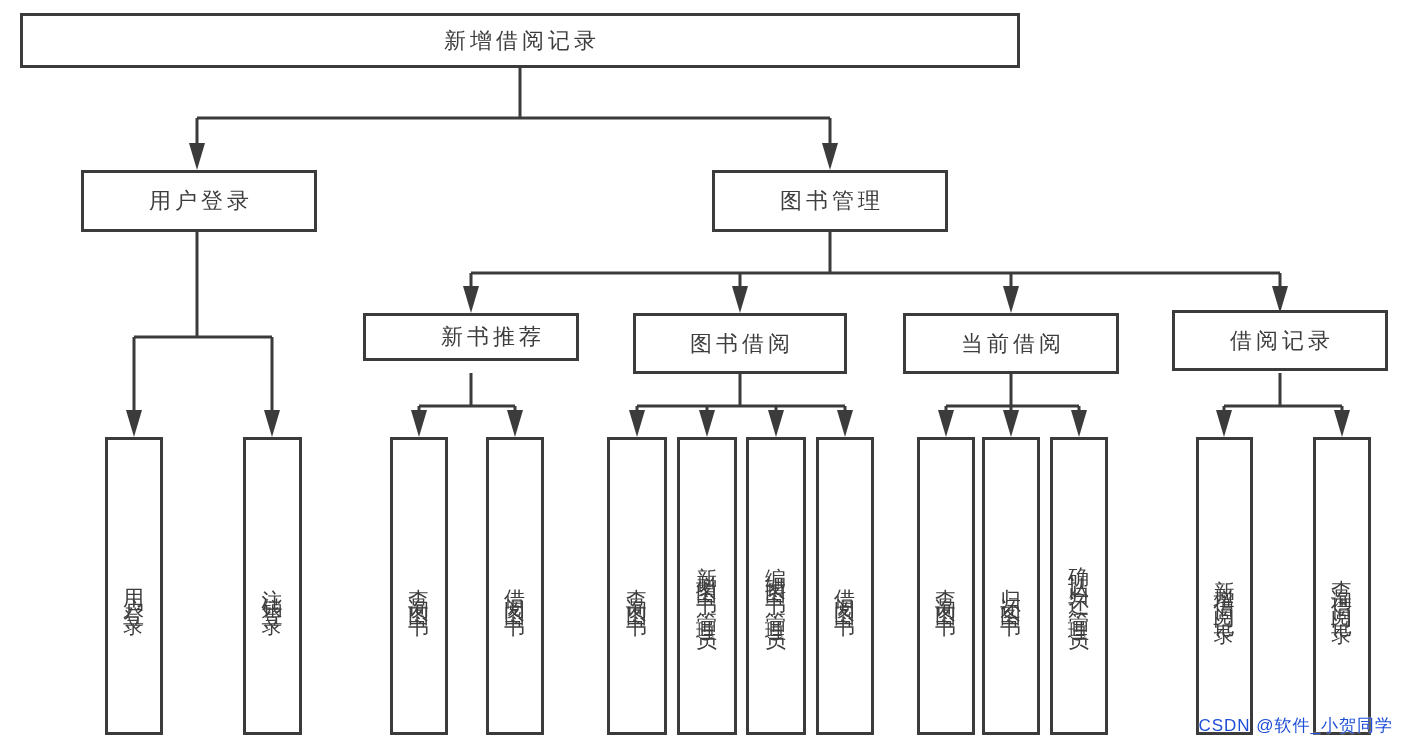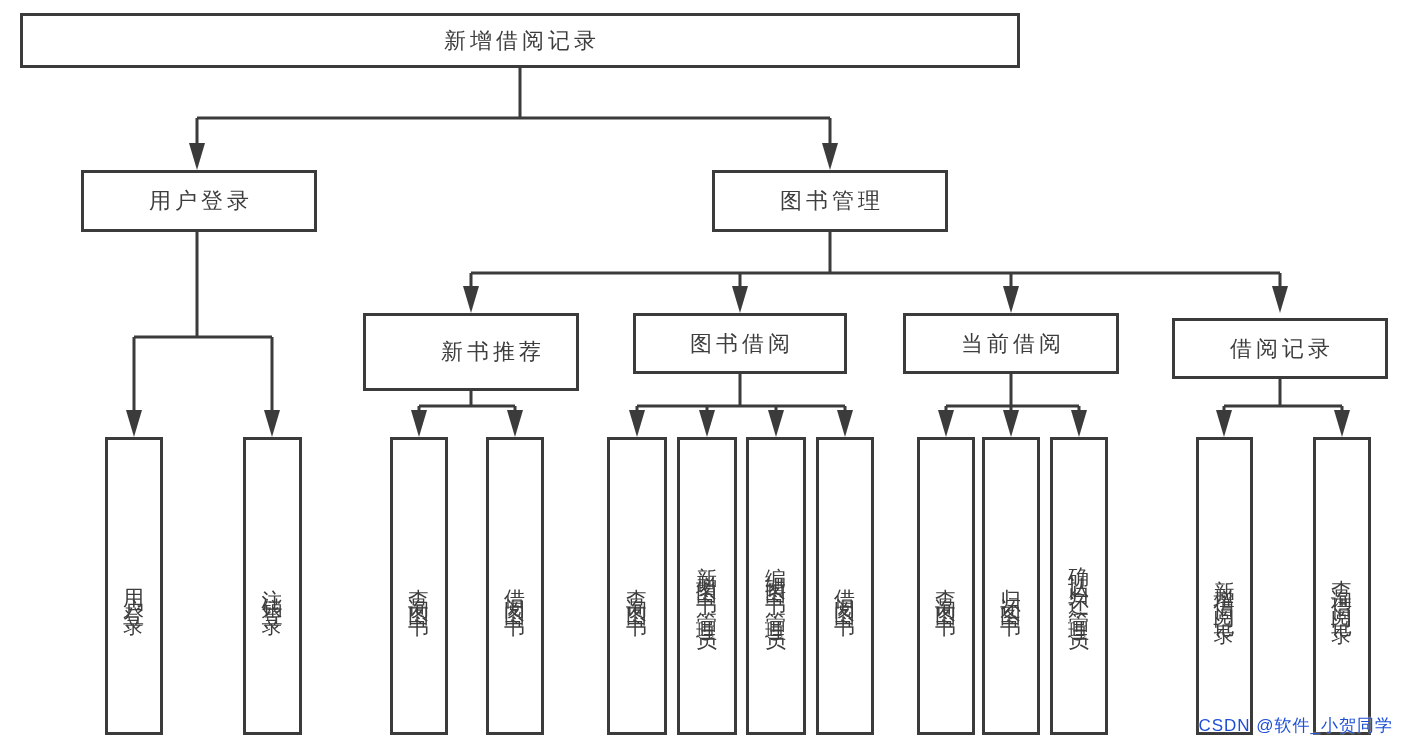--- a/index.html
+++ b/index.html
@@ -125,30 +125,30 @@
     <span>新增借阅记录</span>
   </div>
 
   <div class="node h" style="left:81px; top:170px; width:236px; height:62px;">
     <span>用户登录</span>
   </div>
   <div class="node h" style="left:712px; top:170px; width:236px; height:62px;justify-content:center;">
     <span>图书管理</span>
   </div>
 
-  <div class="node h" style="left:363px; top:313px; width:216px; height:78px;padding-left:40px;">
+  <div class="node h" style="left:363px; top:313px; width:216px; height:48px;padding-left:40px;">
     <span>新书推荐</span>
   </div>
   <div class="node h" style="left:903px; top:313px; width:216px; height:61px;">
     <span>当前借阅</span>
   </div>
   <div class="node h" style="left:633px; top:313px; width:214px; height:61px;">
     <span>图书借阅</span>
   </div>
-  <div class="node h" style="left:1172px; top:318px; width:216px; height:61px;">
+  <div class="node h" style="left:1172px; top:310px; width:216px; height:61px;">
     <span>借阅记录</span>
   </div>
 
   <div class="node v" style="left:105px; top:437px; width:58px; height:298px;">
     <span>用户登录</span>
   </div>
   <div class="node v" style="left:243px; top:437px; width:59px; height:298px;">
     <span>注销登录</span>
   </div>
 

